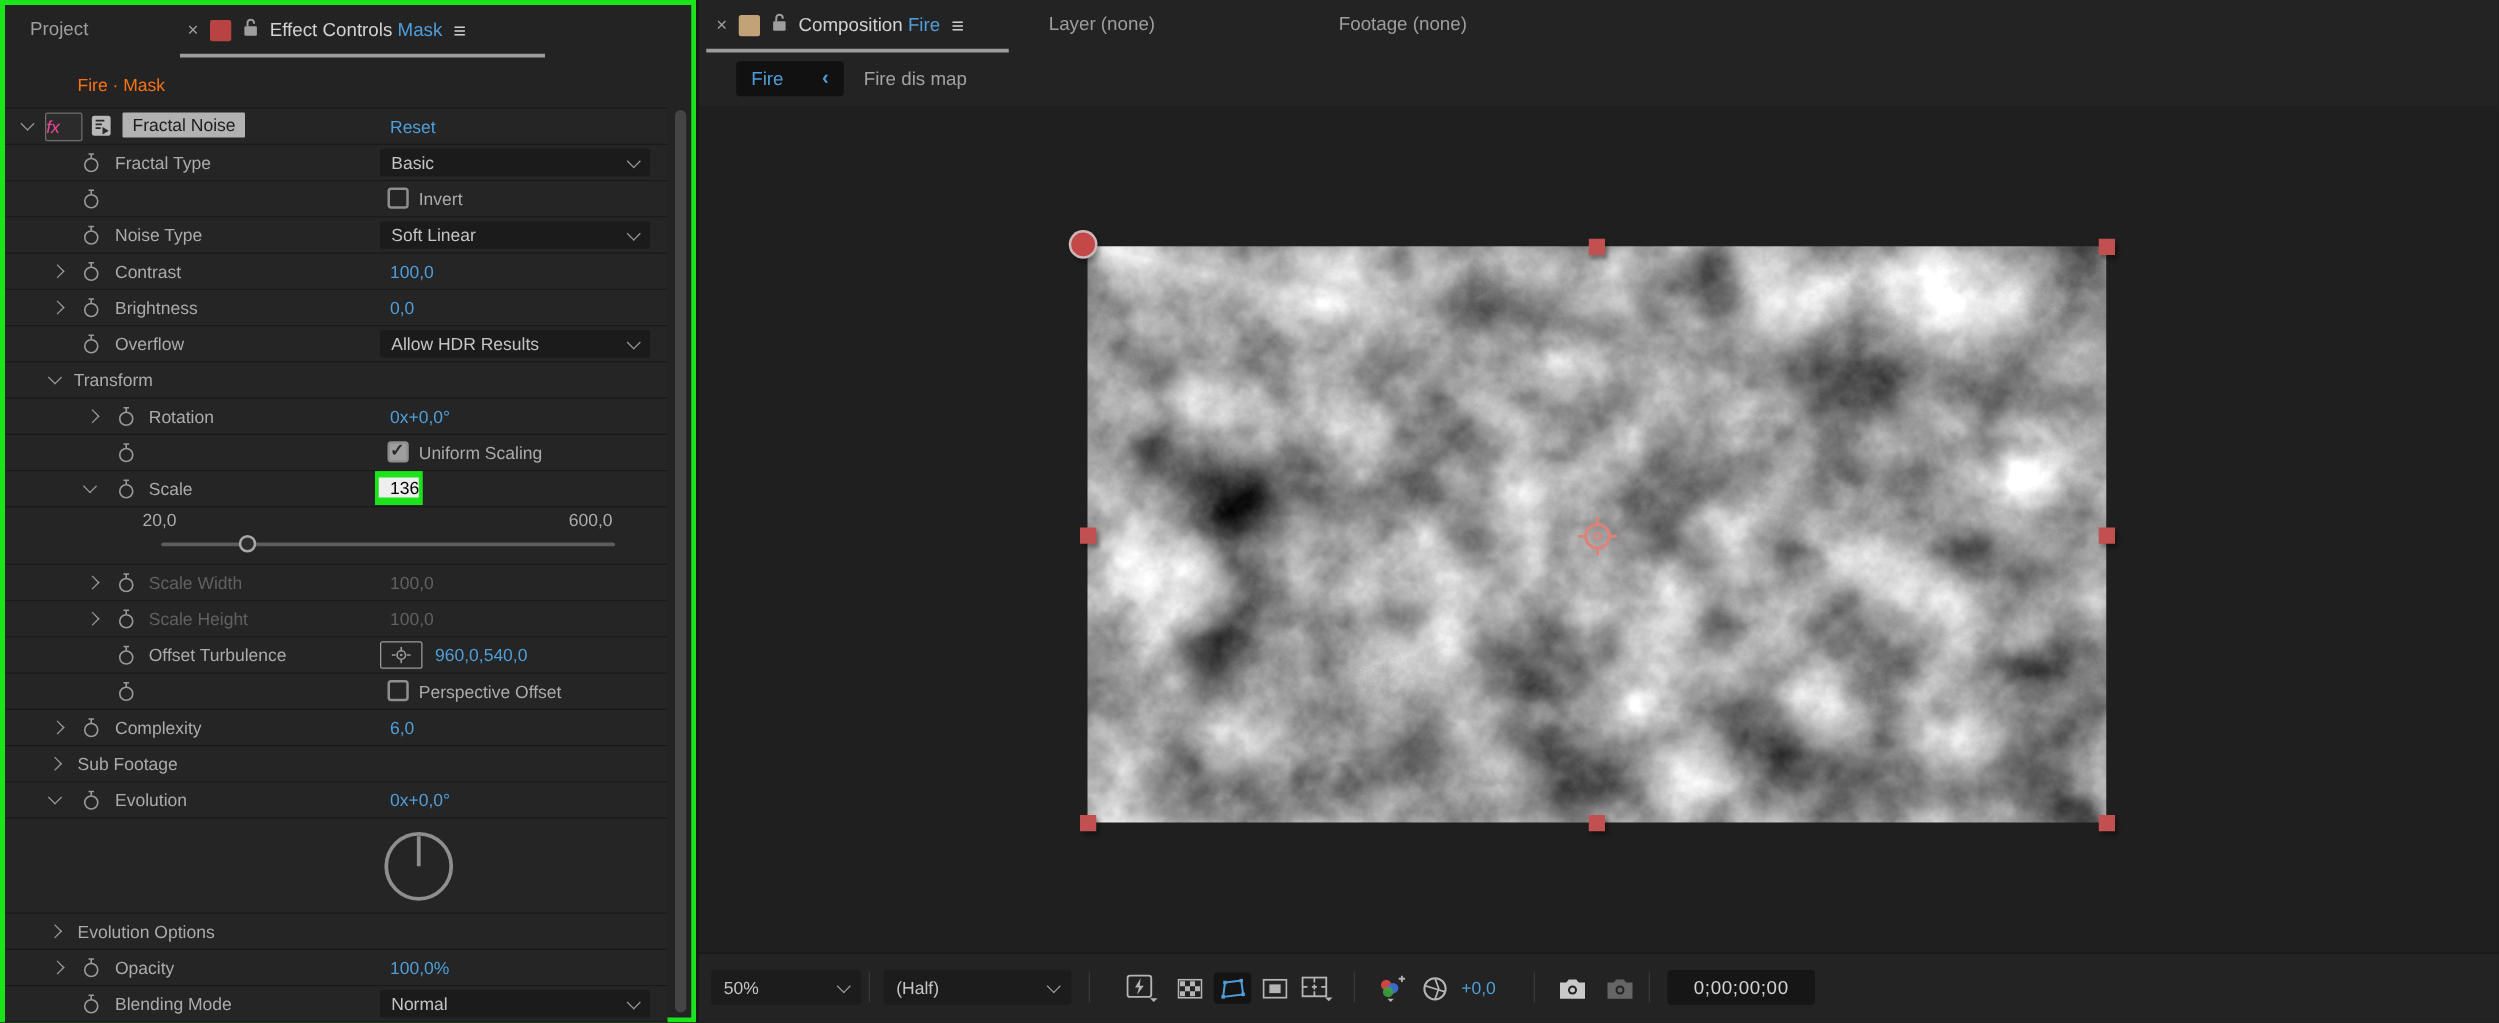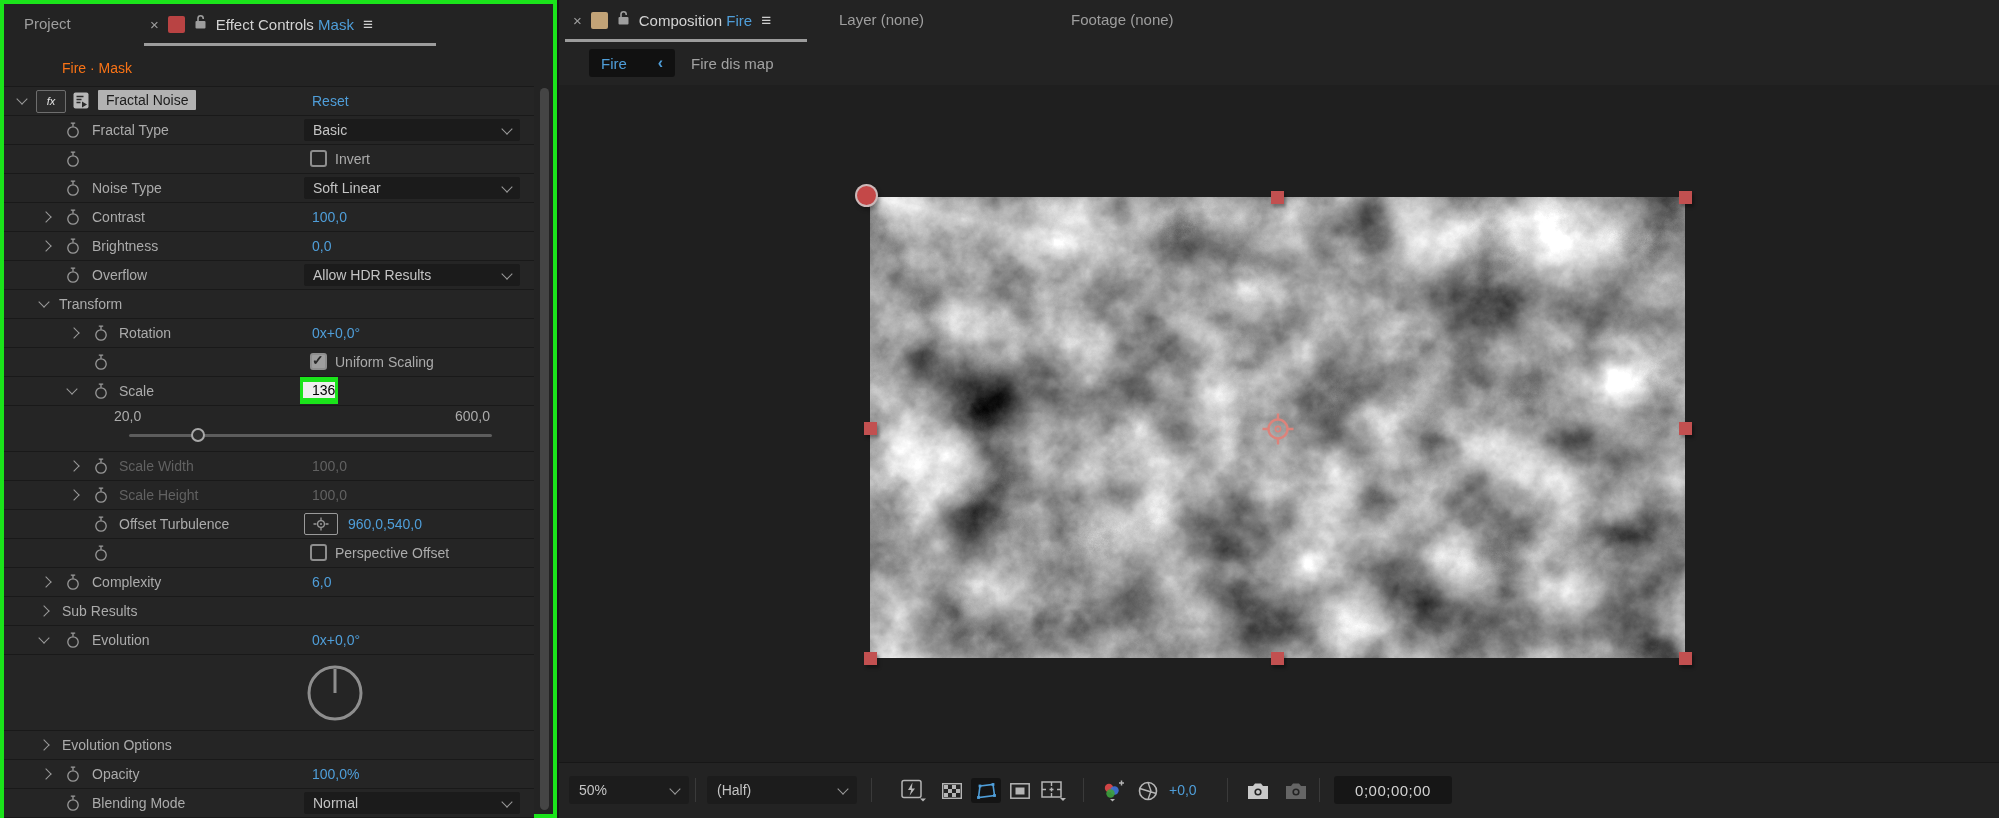--- a/index.html
+++ b/index.html
@@ -25,21 +25,21 @@
   .r{position:relative;height:28px;border-bottom:1px solid #191919;background:#252525;}
   .r.tall-slider{height:45px;}
   .r.tall-dial{height:75px;}
   .lbl{position:absolute;top:6px;color:#ababab;font-size:14px;white-space:nowrap;}
   .val{position:absolute;left:308px;top:6px;color:#4f9ed9;font-size:14px;white-space:nowrap;}
   .dis .lbl,.dis .val{color:#616161;}
   .chev{position:absolute;width:7px;height:7px;border-right:1.7px solid #9a9a9a;border-bottom:1.7px solid #9a9a9a;}
   .chev.right{transform:rotate(-45deg);top:10px;}
   .chev.down{transform:rotate(45deg);top:8px;}
   .sw{position:absolute;top:6px;width:14px;height:17px;}
-  .fxbox{position:absolute;left:32px;top:3px;width:28px;height:21px;border:1px solid #6e6e6e;border-radius:2px;color:#e5e5e5;font-style:italic;font-size:11px;text-align:center;line-height:20px;background:#2b2b2b;}
+  .fxbox{position:absolute;left:32px;top:3px;width:28px;height:21px;border:1px solid #6e6e6e;border-radius:2px;color:#ec4899;font-style:italic;font-size:14px;line-height:20px;background:#2b2b2b;}
   .clipic{position:absolute;left:68px;top:4px;}
   .fname{position:absolute;left:94px;top:3px;background:#b2b2b2;color:#1c1c1c;font-size:14px;padding:2px 8px;border-radius:1px;}
   .dd{position:absolute;left:300px;top:3px;width:216px;height:22px;background:#1b1b1b;border-radius:2px;display:flex;align-items:center;justify-content:space-between;padding:0 9px;box-sizing:border-box;}
   .dd-val{color:#c4c4c4;font-size:14px;}
   .dd-chev{width:7px;height:7px;border-right:1.7px solid #9a9a9a;border-bottom:1.7px solid #9a9a9a;transform:rotate(45deg);margin-top:-3px;}
   .cb{position:absolute;left:306px;top:5px;width:17px;height:17px;border:2px solid #8e8e8e;border-radius:3px;box-sizing:border-box;background:transparent;}
   .cb.checked{background:#9e9e9e;}
   .cbcheck{position:absolute;left:0px;top:-3px;color:#2a2a2a;font-size:14px;font-weight:bold;}
   .cb-lbl{position:absolute;left:331px;top:6px;color:#ababab;font-size:14px;}
   .ann-box{position:absolute;left:296px;top:0px;border:3px solid #1be41b;background:#1be41b;}
@@ -279,21 +279,21 @@
         <span class="sw" style="left:62px"><svg width="14" height="17" viewBox="0 0 14 17">
               <circle cx="7" cy="10" r="5.2" fill="none" stroke="#999" stroke-width="1.3"></circle>
               <path d="M4.8 1.2h4.4M7 1.2v3.4" stroke="#999" stroke-width="1.3"></path>
             </svg></span>
         <span class="lbl" style="left:88px">Complexity</span>
         <span class="val">6,0</span>
       </div>
 
       <div class="r">
         <span class="chev right" style="left:36px"></span>
-        <span class="lbl" style="left:58px">Sub Results</span>
+        <span class="lbl" style="left:58px">Sub Footage</span>
       </div>
 
       <div class="r">
         <span class="chev down" style="left:36px"></span>
         <span class="sw" style="left:62px"><svg width="14" height="17" viewBox="0 0 14 17">
               <circle cx="7" cy="10" r="5.2" fill="none" stroke="#999" stroke-width="1.3"></circle>
               <path d="M4.8 1.2h4.4M7 1.2v3.4" stroke="#999" stroke-width="1.3"></path>
             </svg></span>
         <span class="lbl" style="left:88px">Evolution</span>
         <span class="val">0x+0,0°</span>

